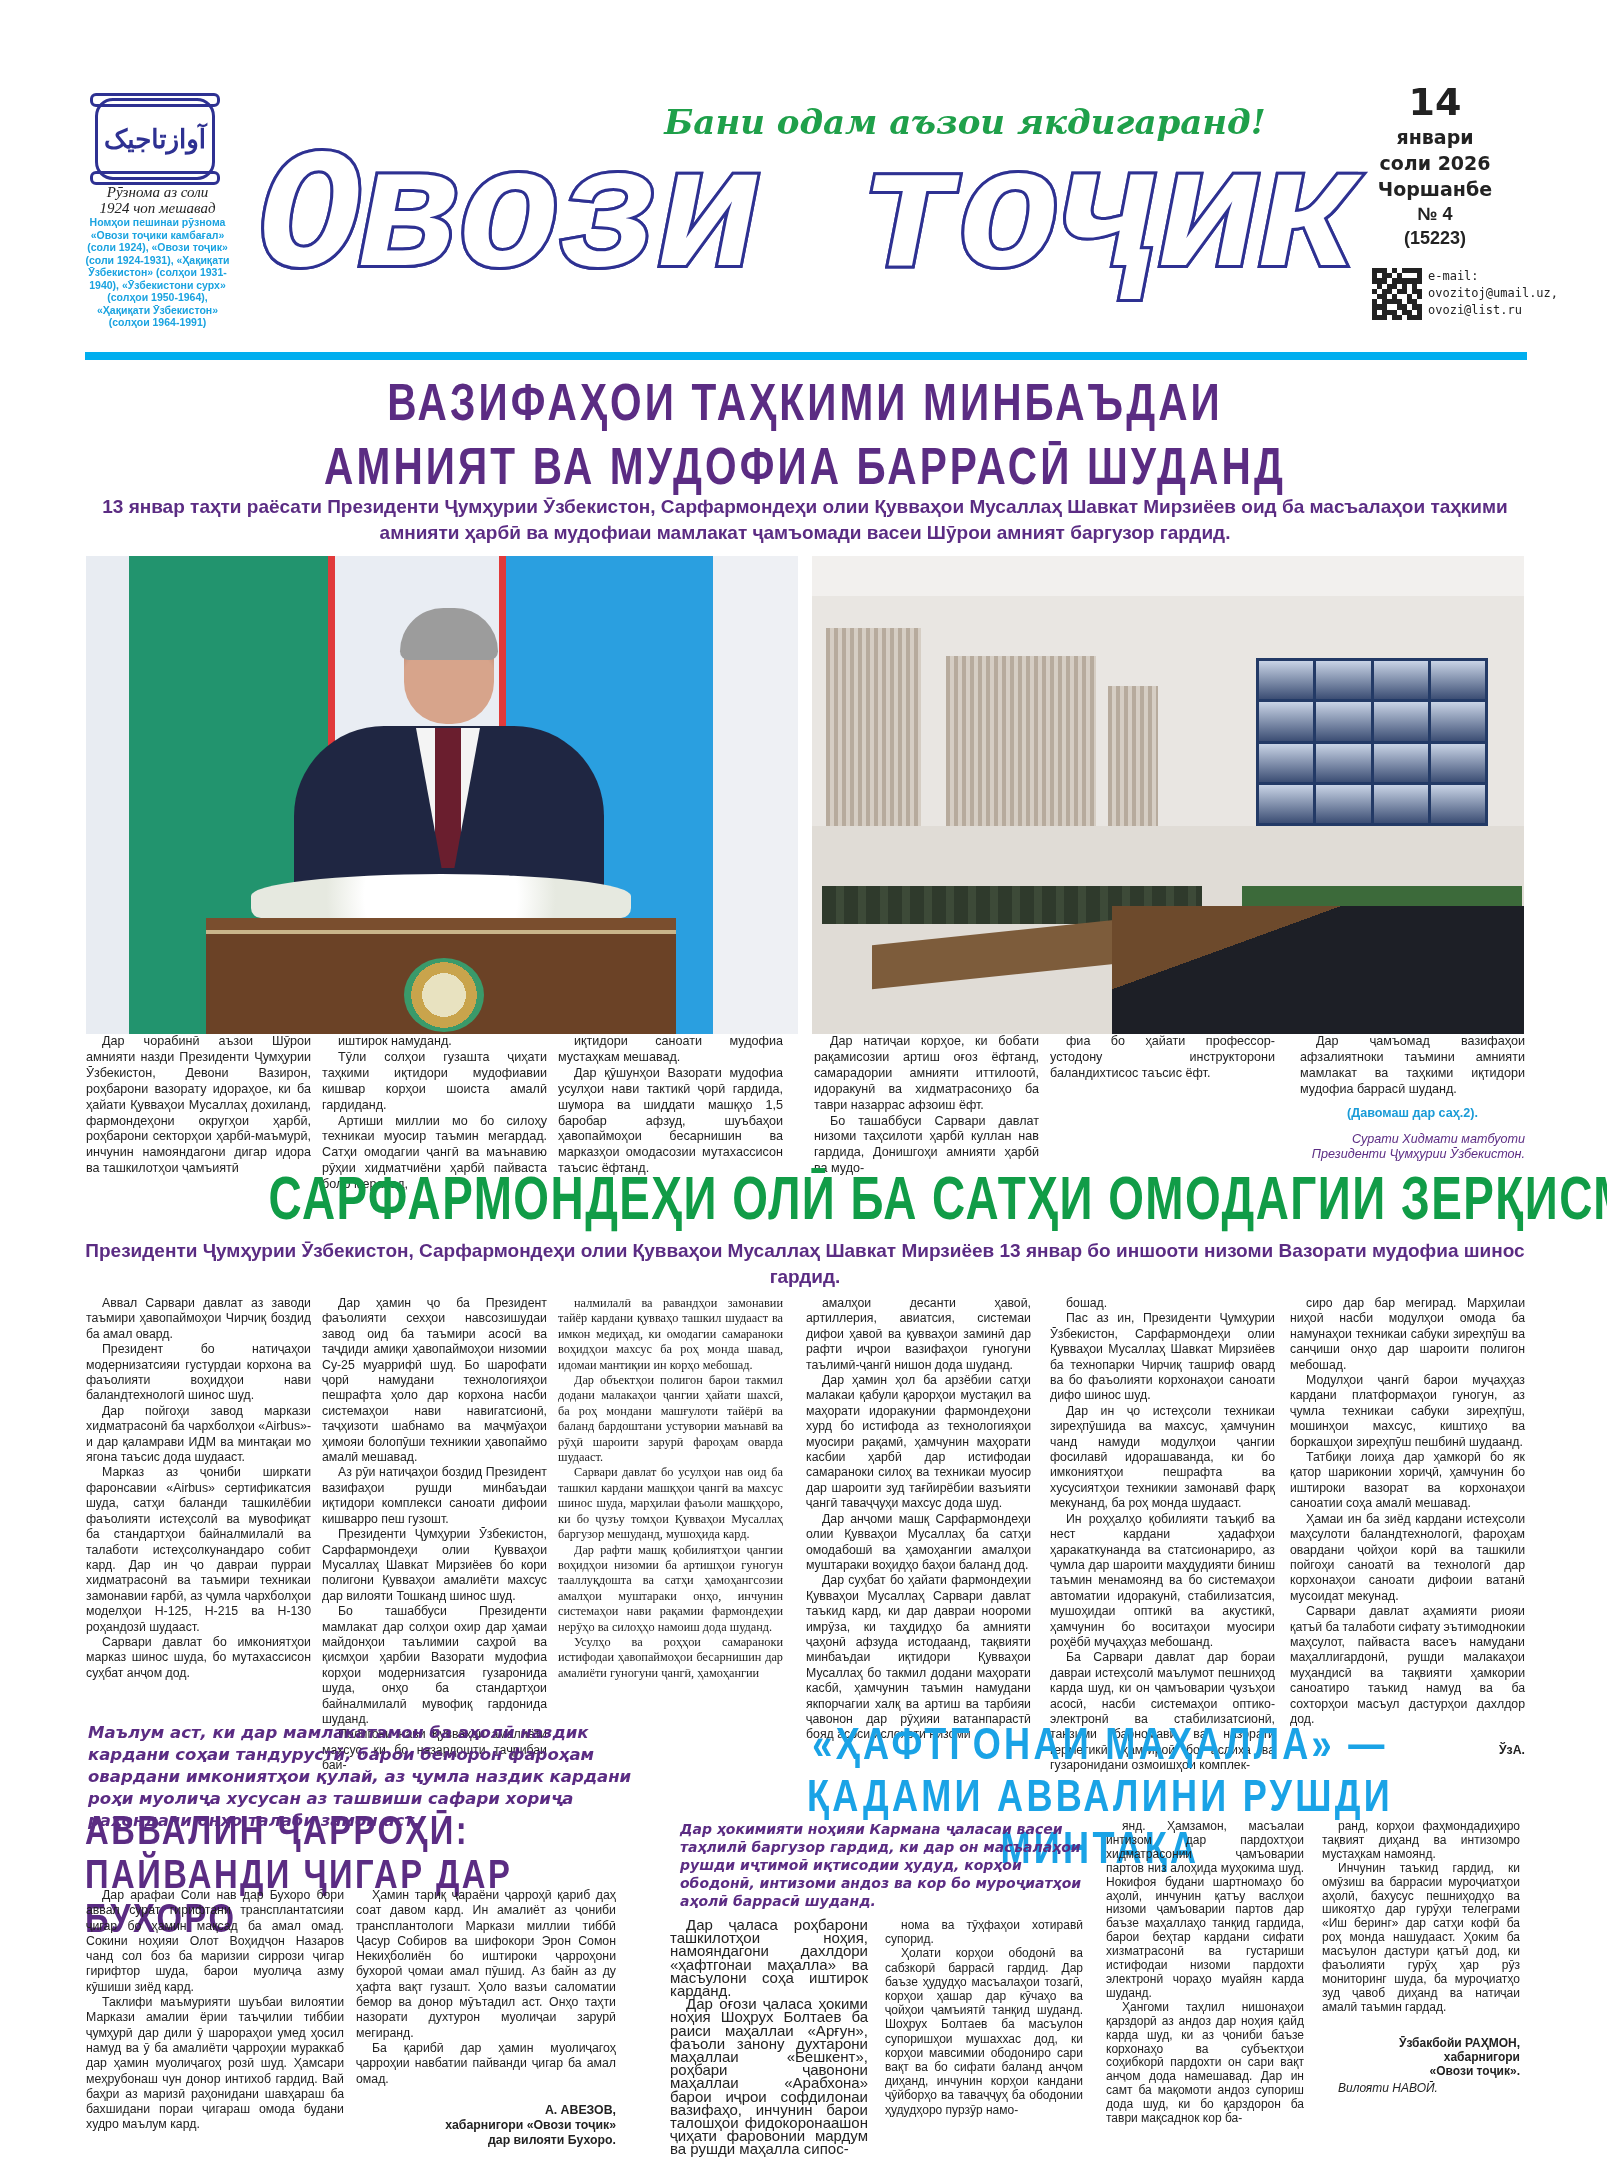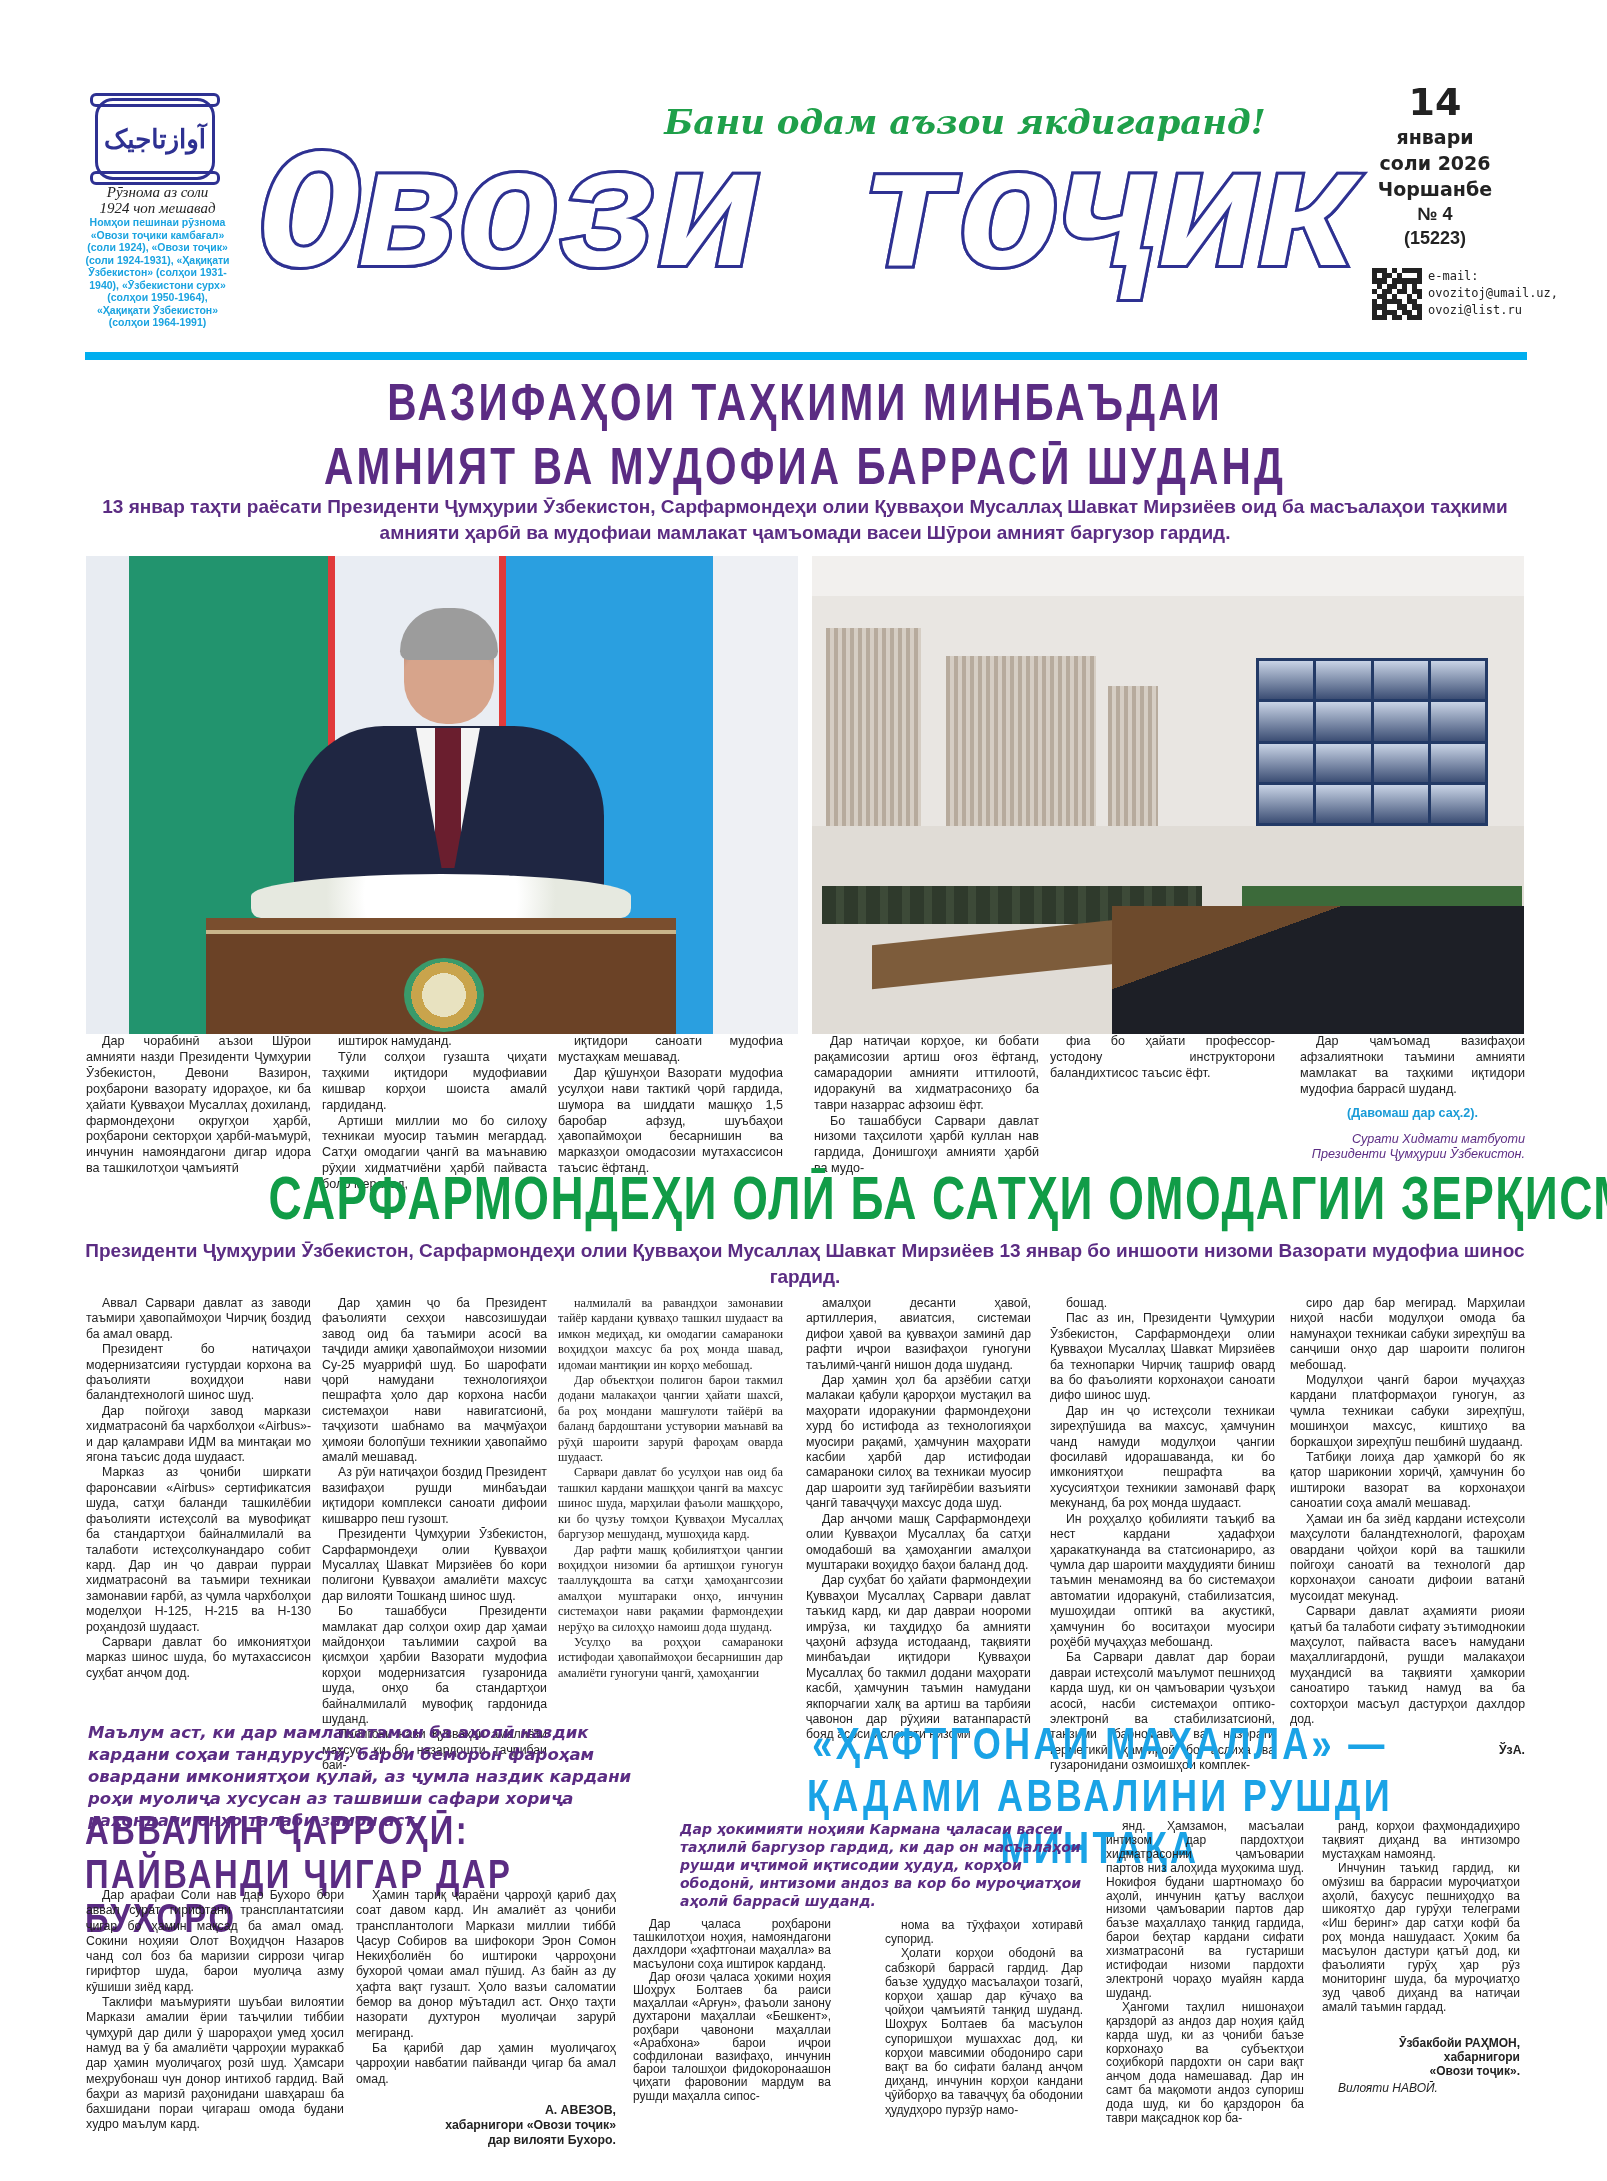--- a/index.html
+++ b/index.html
@@ -348,21 +348,21 @@
   <p class="sig" style="margin-top:16px;">А. АВЕЗОВ,</p>
   <p class="sig">хабарнигори «Овози тоҷик»</p>
   <p class="sig">дар вилояти Бухоро.</p>
 </div>
 
 <div class="abs hl4">
   <span class="ln">«ҲАФТГОНАИ МАҲАЛЛА» —</span>
   <span class="ln">ҚАДАМИ АВВАЛИНИ РУШДИ МИНТАҚА</span>
 </div>
 <div class="abs lead4">Дар ҳокимияти ноҳияи Кармана ҷаласаи васеи таҳлилӣ баргузор гардид, ки дар он масъалаҳои рушди иҷтимоӣ иқтисодии ҳудуд, корҳои ободонӣ, интизоми андоз ва кор бо муроҷиатҳои аҳолӣ баррасӣ шуданд.</div>
-<div class="abs col" style="left:633px;top:1918px;width:198px;font-size:12px;line-height:13.2px;">
+<div class="abs col" style="left:670px;top:1918px;width:198px;font-size:15px;line-height:13.2px;">
     <p>Дар ҷаласа роҳбарони ташкилотҳои ноҳия, намояндагони дахлдори «ҳафтгонаи маҳалла» ва масъулони соҳа иштирок карданд.</p>
     <p>Дар оғози ҷаласа ҳокими ноҳия Шоҳрух Болтаев ба раиси маҳаллаи «Арғун», фаъоли занону духтарони маҳаллаи «Бешкент», роҳбари ҷавонони маҳаллаи «Арабхона» барои иҷрои софдилонаи вазифаҳо, инчунин барои талошҳои фидокоронаашон ҷиҳати фаровонии мардум ва рушди маҳалла сипос-</p>
   </div>
 <div class="abs col" style="left:885px;top:1918px;width:198px;font-size:12px;line-height:14.2px;">
     <p>нома ва тӯҳфаҳои хотиравӣ супорид.</p>
     <p>Ҳолати корҳои ободонӣ ва сабзкорӣ баррасӣ гардид. Дар баъзе ҳудудҳо масъалаҳои тозагӣ, корҳои ҳашар дар кӯчаҳо ва ҷойҳои ҷамъиятӣ танқид шуданд. Шоҳрух Болтаев ба масъулон супоришҳои мушаххас дод, ки корҳои мавсимии ободониро сари вақт ва бо сифати баланд анҷом диҳанд, инчунин корҳои кандани ҷӯйборҳо ва таваҷҷуҳ ба ободонии ҳудудҳоро пурзӯр намо-</p>
   </div>
 <div class="abs col" style="left:1106px;top:1820px;width:198px;font-size:12px;line-height:13.9px;">
     <p>янд. Ҳамзамон, масъалаи интизом дар пардохтҳои хидматрасонии ҷамъоварии партов низ алоҳида муҳокима шуд. Нокифоя будани шартномаҳо бо аҳолӣ, инчунин қатъу васлҳои низоми ҷамъоварии партов дар баъзе маҳаллаҳо танқид гардида, барои беҳтар кардани сифати хизматрасонӣ ва густариши истифодаи низоми пардохти электронӣ чораҳо муайян карда шуданд.</p>
     <p>Ҳангоми таҳлил нишонаҳои қарздорӣ аз андоз дар ноҳия қайд карда шуд, ки аз ҷониби баъзе корхонаҳо ва субъектҳои соҳибкорӣ пардохти он сари вақт анҷом дода намешавад. Дар ин самт ба мақомоти андоз супориш дода шуд, ки бо қарздорон ба таври мақсаднок кор ба-</p>

